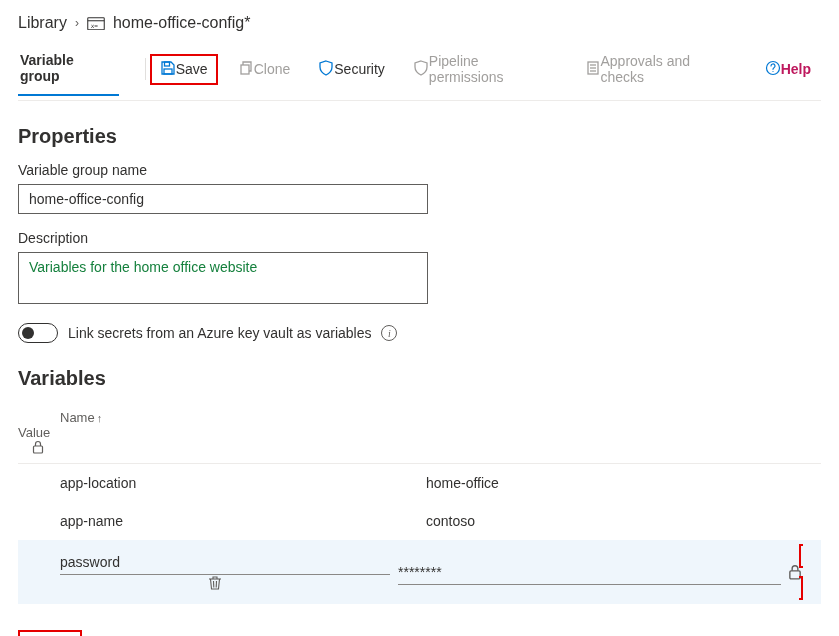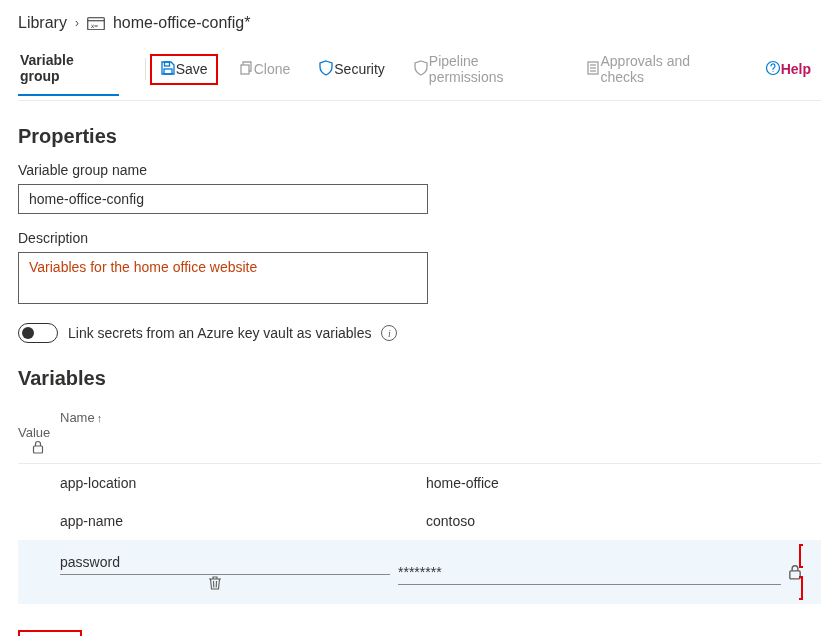--- a/index.html
+++ b/index.html
@@ -90,21 +90,21 @@
     outline: none;
     margin-bottom: 16px;
   }
   .text-area {
     width: 410px;
     height: 52px;
     border: 1px solid #605e5c;
     padding: 6px 10px;
     font-family: inherit;
     font-size: 14px;
-    color: #c2410c;
+    color: #15803d;
     outline: none;
     resize: none;
     margin-bottom: 16px;
   }
 
   
   .toggle-row {
     display: flex;
     align-items: center;
     gap: 10px;

